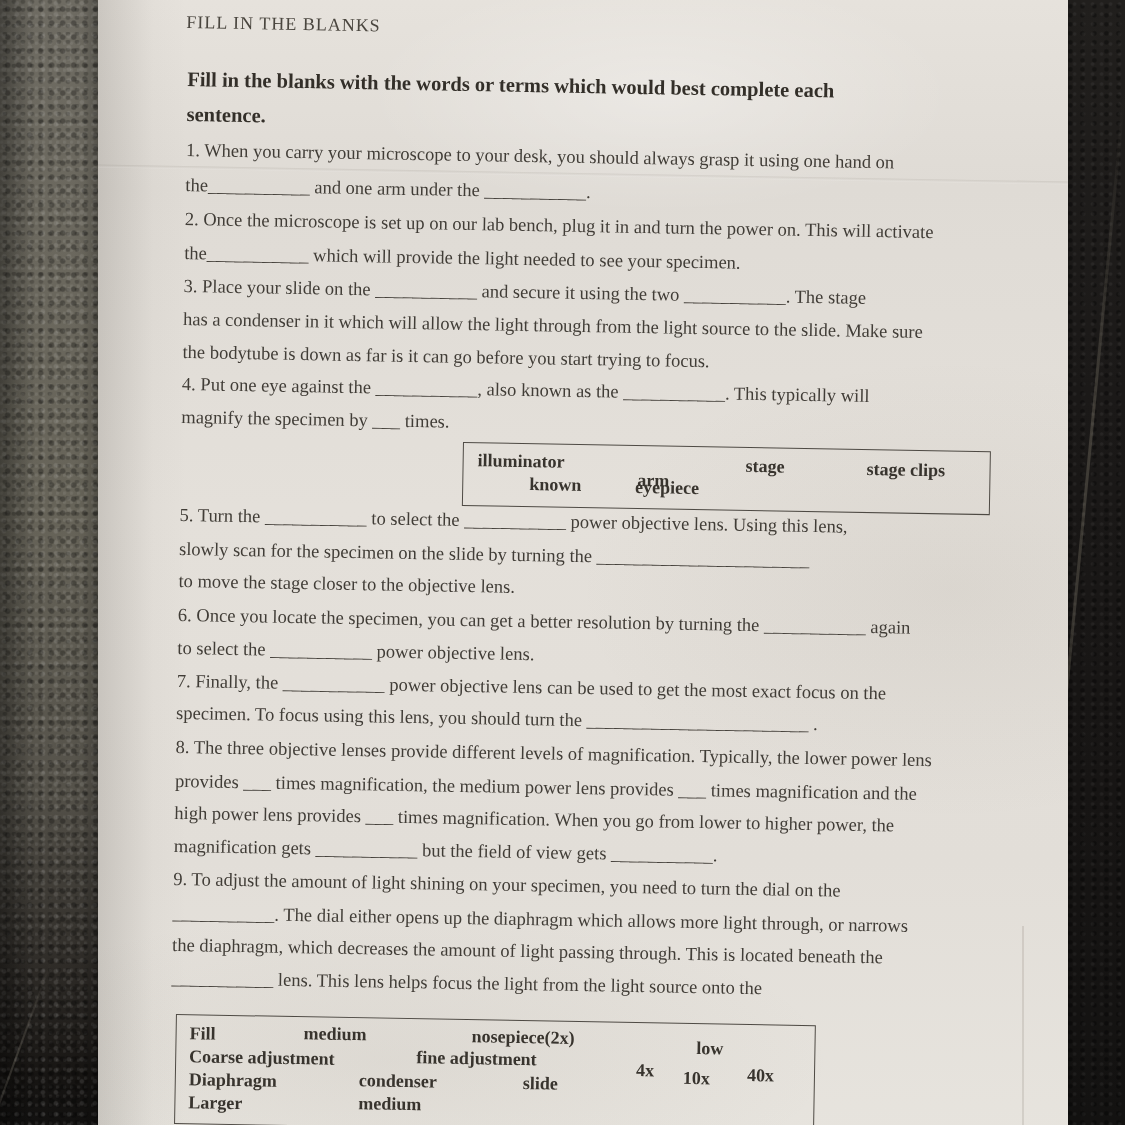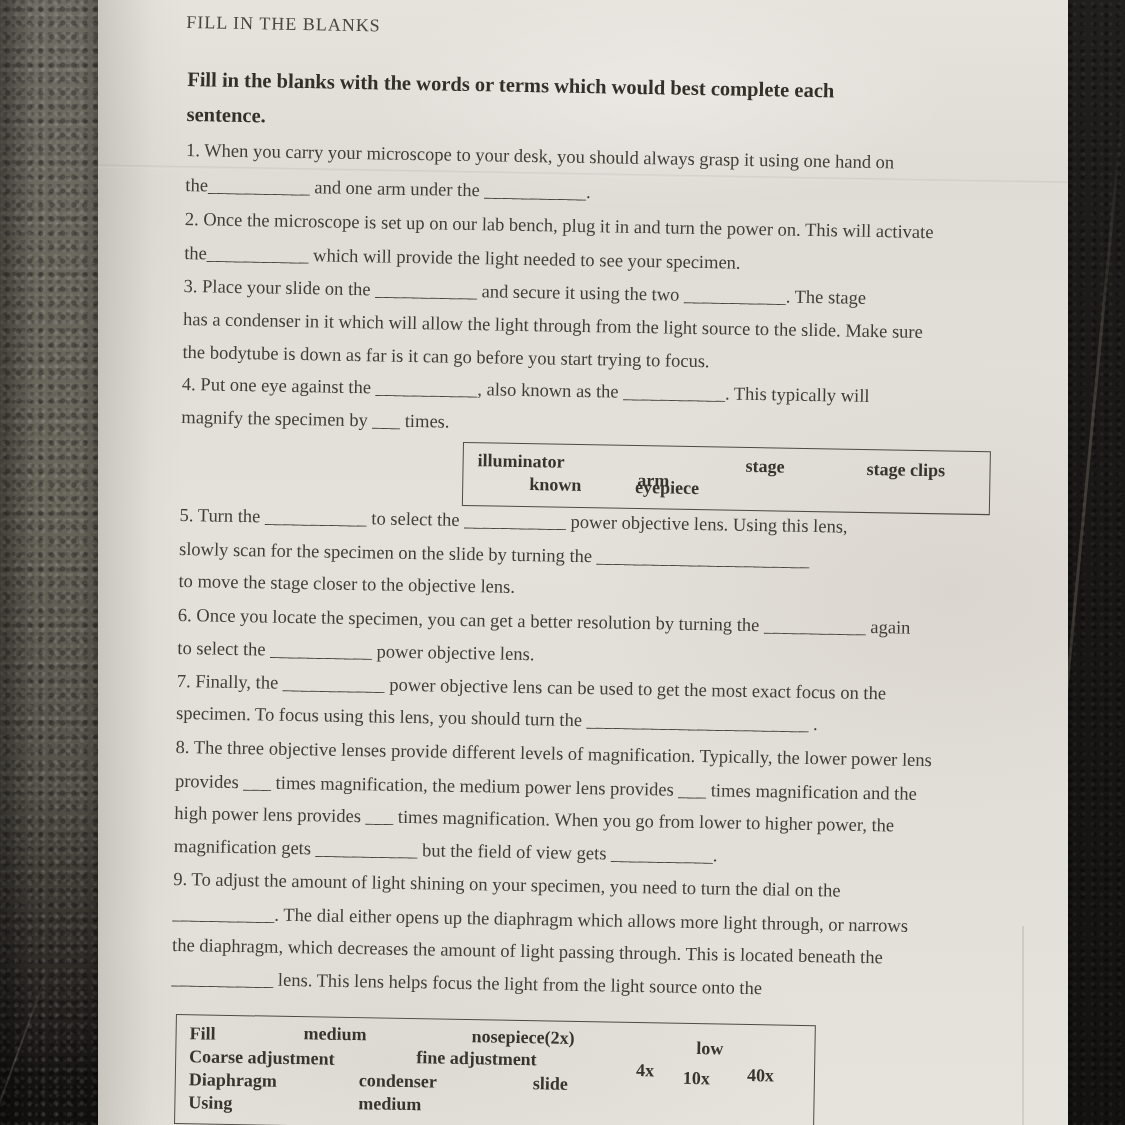--- a/index.html
+++ b/index.html
@@ -126,20 +126,20 @@
         <span class="term" style="left:127px;top:6px">medium</span>
         <span class="term" style="left:295px;top:6px">nosepiece(2x)</span>
         <span class="term" style="left:520px;top:14px">low</span>
         <span class="term" style="left:13px;top:31px">Coarse adjustment</span>
         <span class="term" style="left:240px;top:28px">fine adjustment</span>
         <span class="term" style="left:460px;top:37px">4x</span>
         <span class="term" style="left:507px;top:44px">10x</span>
         <span class="term" style="left:571px;top:40px">40x</span>
         <span class="term" style="left:13px;top:54px">Diaphragm</span>
         <span class="term" style="left:183px;top:52px">condenser</span>
-        <span class="term" style="left:357px;top:52px">slide</span>
-        <span class="term" style="left:13px;top:77px">Using</span>
+        <span class="term" style="left:347px;top:52px">slide</span>
+        <span class="term" style="left:13px;top:77px">Larger</span>
         <span class="term" style="left:183px;top:75px">medium</span>
       </div>
 
     </div>
   </div>
 </div>
 
 </body></html>

